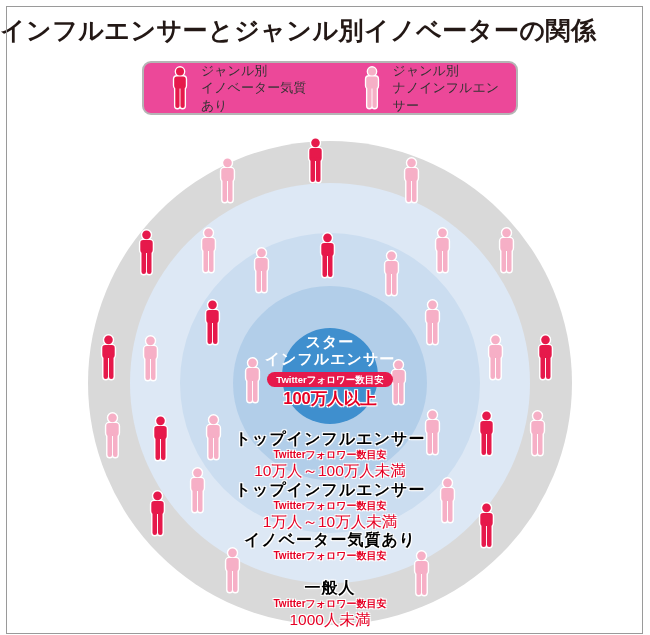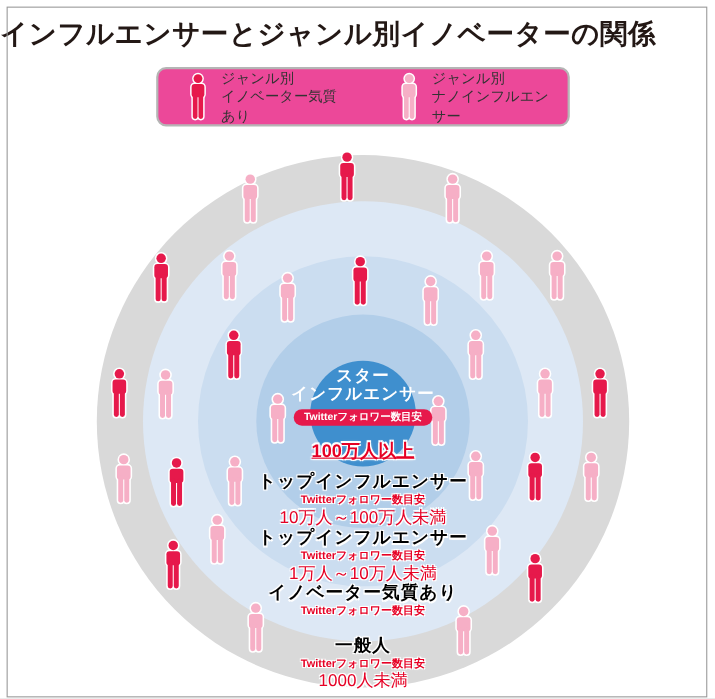--- a/index.html
+++ b/index.html
@@ -28,21 +28,21 @@
   
   .level-label{position:absolute;left:180px;width:300px;text-align:center;}
   .halo{text-shadow:-1px -1px 0 #fff,1px -1px 0 #fff,-1px 1px 0 #fff,1px 1px 0 #fff,0 0 3px #fff;}
   .lvl-name{font-size:16px;font-weight:bold;color:#000000;line-height:19px;letter-spacing:1px;}
   .lvl-note{font-size:10px;font-weight:bold;color:#e60024;line-height:12px;margin-top:1px;}
   .lvl-range{font-size:15.5px;font-weight:normal;color:#e60024;line-height:17px;margin-top:1px;}
   .star-label{top:334px;}
   .star-name{font-size:15px;font-weight:bold;color:#fff;line-height:16.5px;letter-spacing:1px;}
   .star-pill{display:inline-block;background:#e6194b;color:#fff;font-size:9.5px;font-weight:bold;
     padding:2px 9px;border-radius:9px;margin-top:5px;line-height:11px;}
-  .star-range{font-size:16.5px;font-weight:bold;color:#e60024;line-height:18px;margin-top:14px;text-decoration:underline;}
+  .star-range{font-size:16.5px;font-weight:bold;color:#e60024;line-height:18px;margin-top:2px;}
 </style>
 </head>
 <body>
 
 <svg width="0" height="0" style="position:absolute" aria-hidden="true">
   <defs>
     <g id="person-sil">
       <circle cx="22" cy="10" r="9"></circle>
       <rect x="9" y="21" width="26" height="27" rx="6"></rect>
       <rect x="11.5" y="40" width="9.5" height="52" rx="4.7"></rect>

